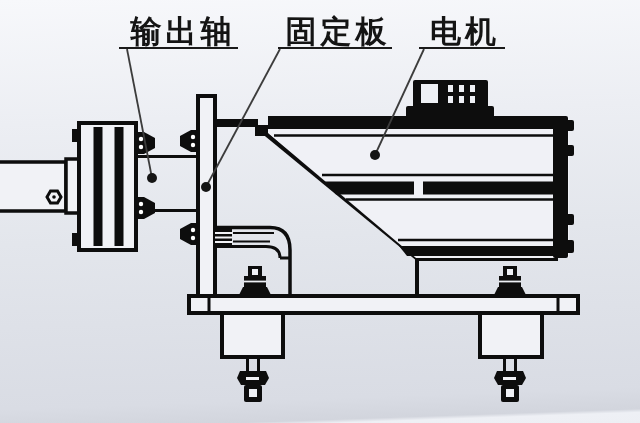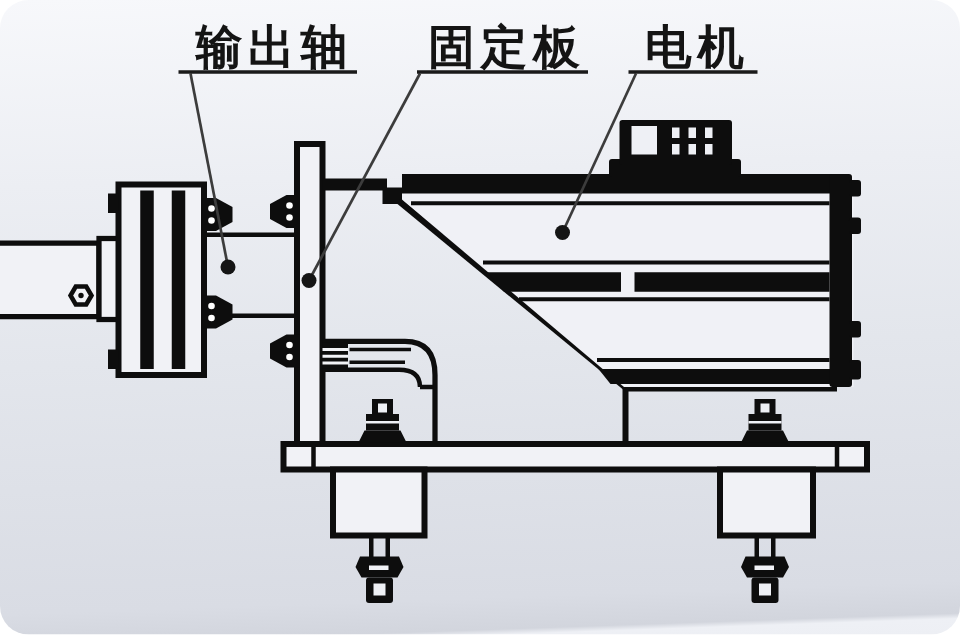--- a/index.html
+++ b/index.html
@@ -2,21 +2,20 @@
 <html><head>
 <meta charset="utf-8">
 <style>
   html,body{margin:0;padding:0;background:#ffffff;}
   .stage{
     position:relative;width:640px;height:423px;overflow:hidden;
     background:linear-gradient(178deg,
       #f7f8fb 0%, #eceef3 28%, #e3e6ec 55%, #d9dce4 92%,
       #d2d5dd 96.8%, #eef0f5 97.6%, #edeff4 100%);
     font-family:"Liberation Serif","DejaVu Serif",serif;
-    border-radius:19px;
   }
   svg{position:absolute;left:0;top:0;}
   text.callout{
     font-family:"Liberation Serif","DejaVu Serif",serif;
     font-size:31px;font-weight:bold;fill:#141414;letter-spacing:4px;
   }
 </style>
 </head>
 <body>
 

